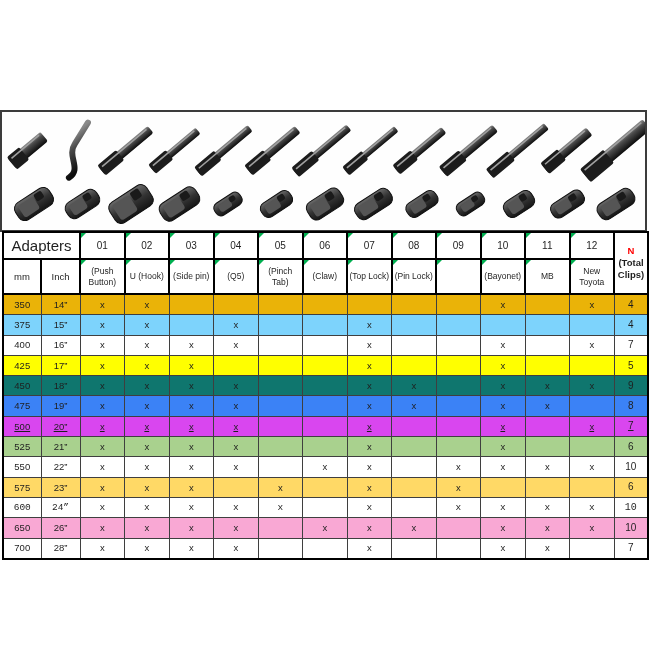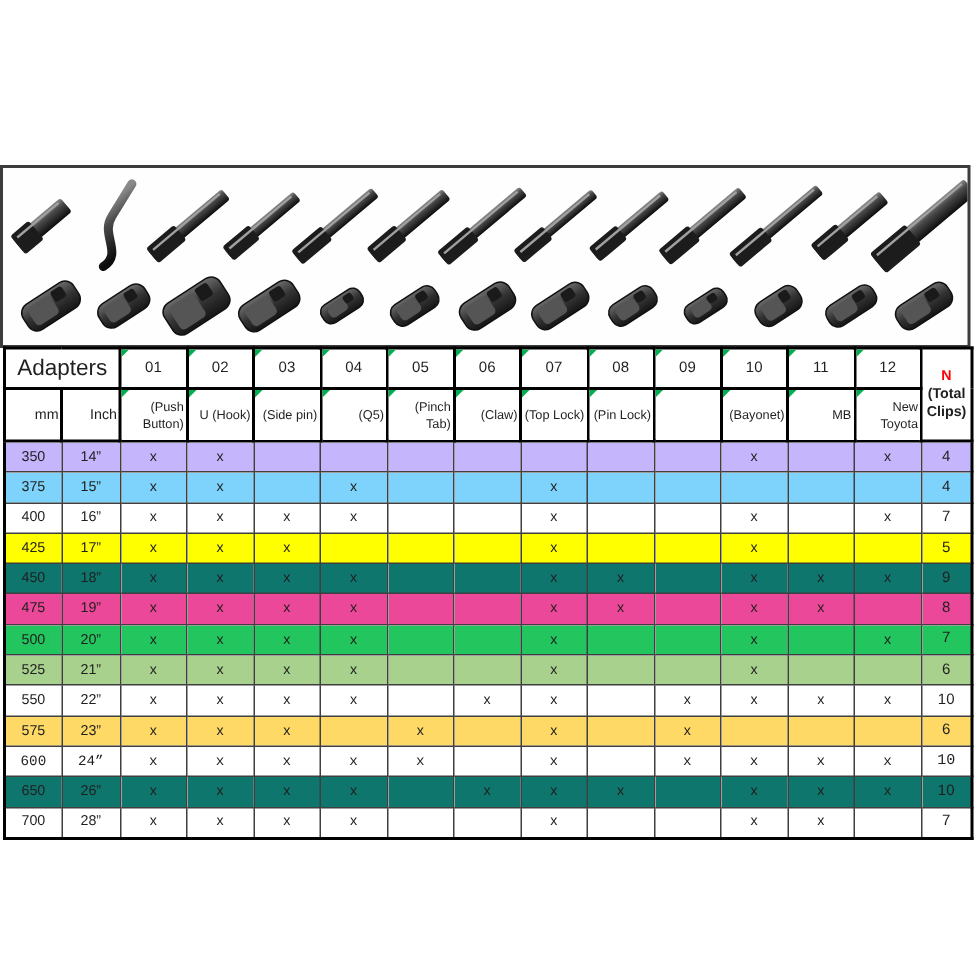--- a/index.html
+++ b/index.html
@@ -18,21 +18,21 @@
     border-collapse:collapse;table-layout:fixed;
     border:2px solid #000;
   }
   th,td{
     padding:0 1px;text-align:center;vertical-align:middle;
     overflow:hidden;
   }
   td{border:1px solid #3f3f3f;font-size:9.5px;height:19.3px;line-height:1;}
   thead th{border:2px solid #000;background:#ffffff;font-weight:normal;}
   th.h1{font-size:10px;height:25px;}
-  th.h2{font-size:9.5px;height:33px;line-height:1.2;text-align:right;}
+  th.h2{font-size:9.5px;height:33px;line-height:1.2;}
   th.h2.name{font-size:8.5px;}
   th.adapters-span{font-size:15px;}
   
   th.gt{position:relative;}
   th.gt::before{
     content:"";position:absolute;left:0;top:0;width:0;height:0;
     border-top:5px solid #00b050;border-right:5px solid transparent;
   }
   th.ncell{font-size:9.5px;line-height:1.25;font-weight:bold;margin-top:12px;}
   .nred{color:#ff0000;font-weight:bold;}
@@ -232,21 +232,21 @@
         <th class="h2 name gt">(Claw)</th>
         <th class="h2 name gt">(Top Lock)</th>
         <th class="h2 name gt">(Pin Lock)</th>
         <th class="h2 name gt"></th>
         <th class="h2 name gt">(Bayonet)</th>
         <th class="h2 name gt">MB</th>
         <th class="h2 name gt">New Toyota</th>
       </tr>
     </thead>
   <tbody id="tbody">
-      <tr style="background: #c4b5fd;">
+      <tr style="background: #eab308;">
         <td>350</td>
         <td>14”</td>
         <td>x</td>
         <td>x</td>
         <td></td>
         <td></td>
         <td></td>
         <td></td>
         <td></td>
         <td></td>
@@ -317,38 +317,38 @@
         <td></td>
         <td></td>
         <td>x</td>
         <td>x</td>
         <td></td>
         <td>x</td>
         <td>x</td>
         <td>x</td>
         <td class="total">9</td>
       </tr>
-      <tr style="background: #ec4899;">
+      <tr style="background: #3b82f6;">
         <td>475</td>
         <td>19”</td>
         <td>x</td>
         <td>x</td>
         <td>x</td>
         <td>x</td>
         <td></td>
         <td></td>
         <td>x</td>
         <td>x</td>
         <td></td>
         <td>x</td>
         <td>x</td>
         <td></td>
         <td class="total">8</td>
       </tr>
-      <tr style="background: #22c55e;">
+      <tr style="background: #d946ef; text-decoration: underline;">
         <td>500</td>
         <td>20”</td>
         <td>x</td>
         <td>x</td>
         <td>x</td>
         <td>x</td>
         <td></td>
         <td></td>
         <td>x</td>
         <td></td>
@@ -419,21 +419,21 @@
         <td>x</td>
         <td></td>
         <td>x</td>
         <td></td>
         <td>x</td>
         <td>x</td>
         <td>x</td>
         <td>x</td>
         <td class="total">10</td>
       </tr>
-      <tr style="background: #0f766e;">
+      <tr style="background: #f9a8d4;">
         <td>650</td>
         <td>26”</td>
         <td>x</td>
         <td>x</td>
         <td>x</td>
         <td>x</td>
         <td></td>
         <td>x</td>
         <td>x</td>
         <td>x</td>

